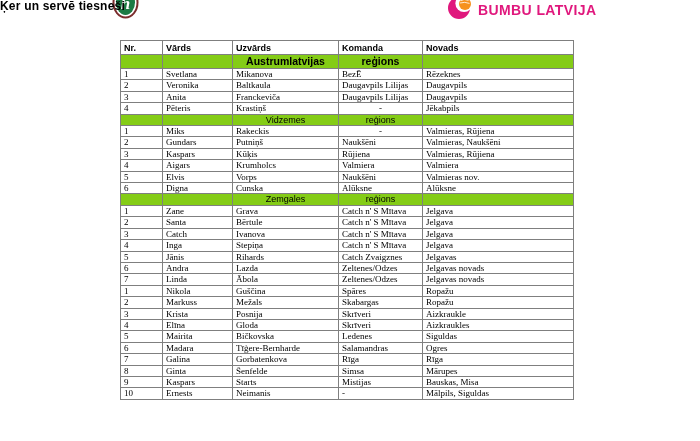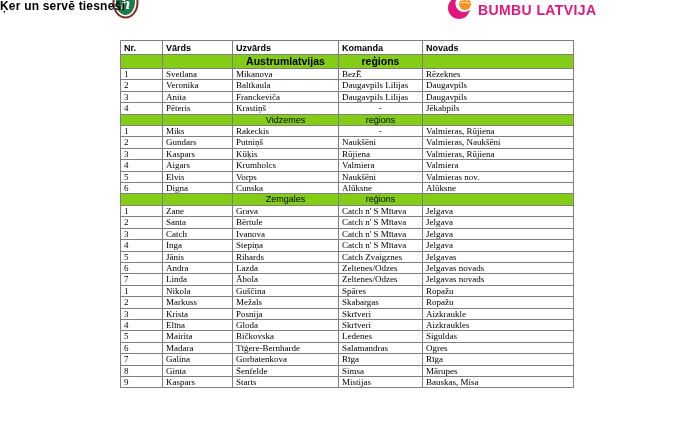--- a/index.html
+++ b/index.html
@@ -306,16 +306,23 @@
           <td>Simsa</td>
           <td>Mārupes</td>
         </tr>
         <tr>
           <td>9</td>
           <td>Kaspars</td>
           <td>Starts</td>
           <td>Mistijas</td>
           <td>Bauskas, Misa</td>
         </tr>
+        <tr>
+          <td>10</td>
+          <td>Ernests</td>
+          <td>Neimanis</td>
+          <td>-</td>
+          <td>Mālpils, Siguldas</td>
+        </tr>
       </tbody>
   </table>
 
 </div>
 
 </body></html>

